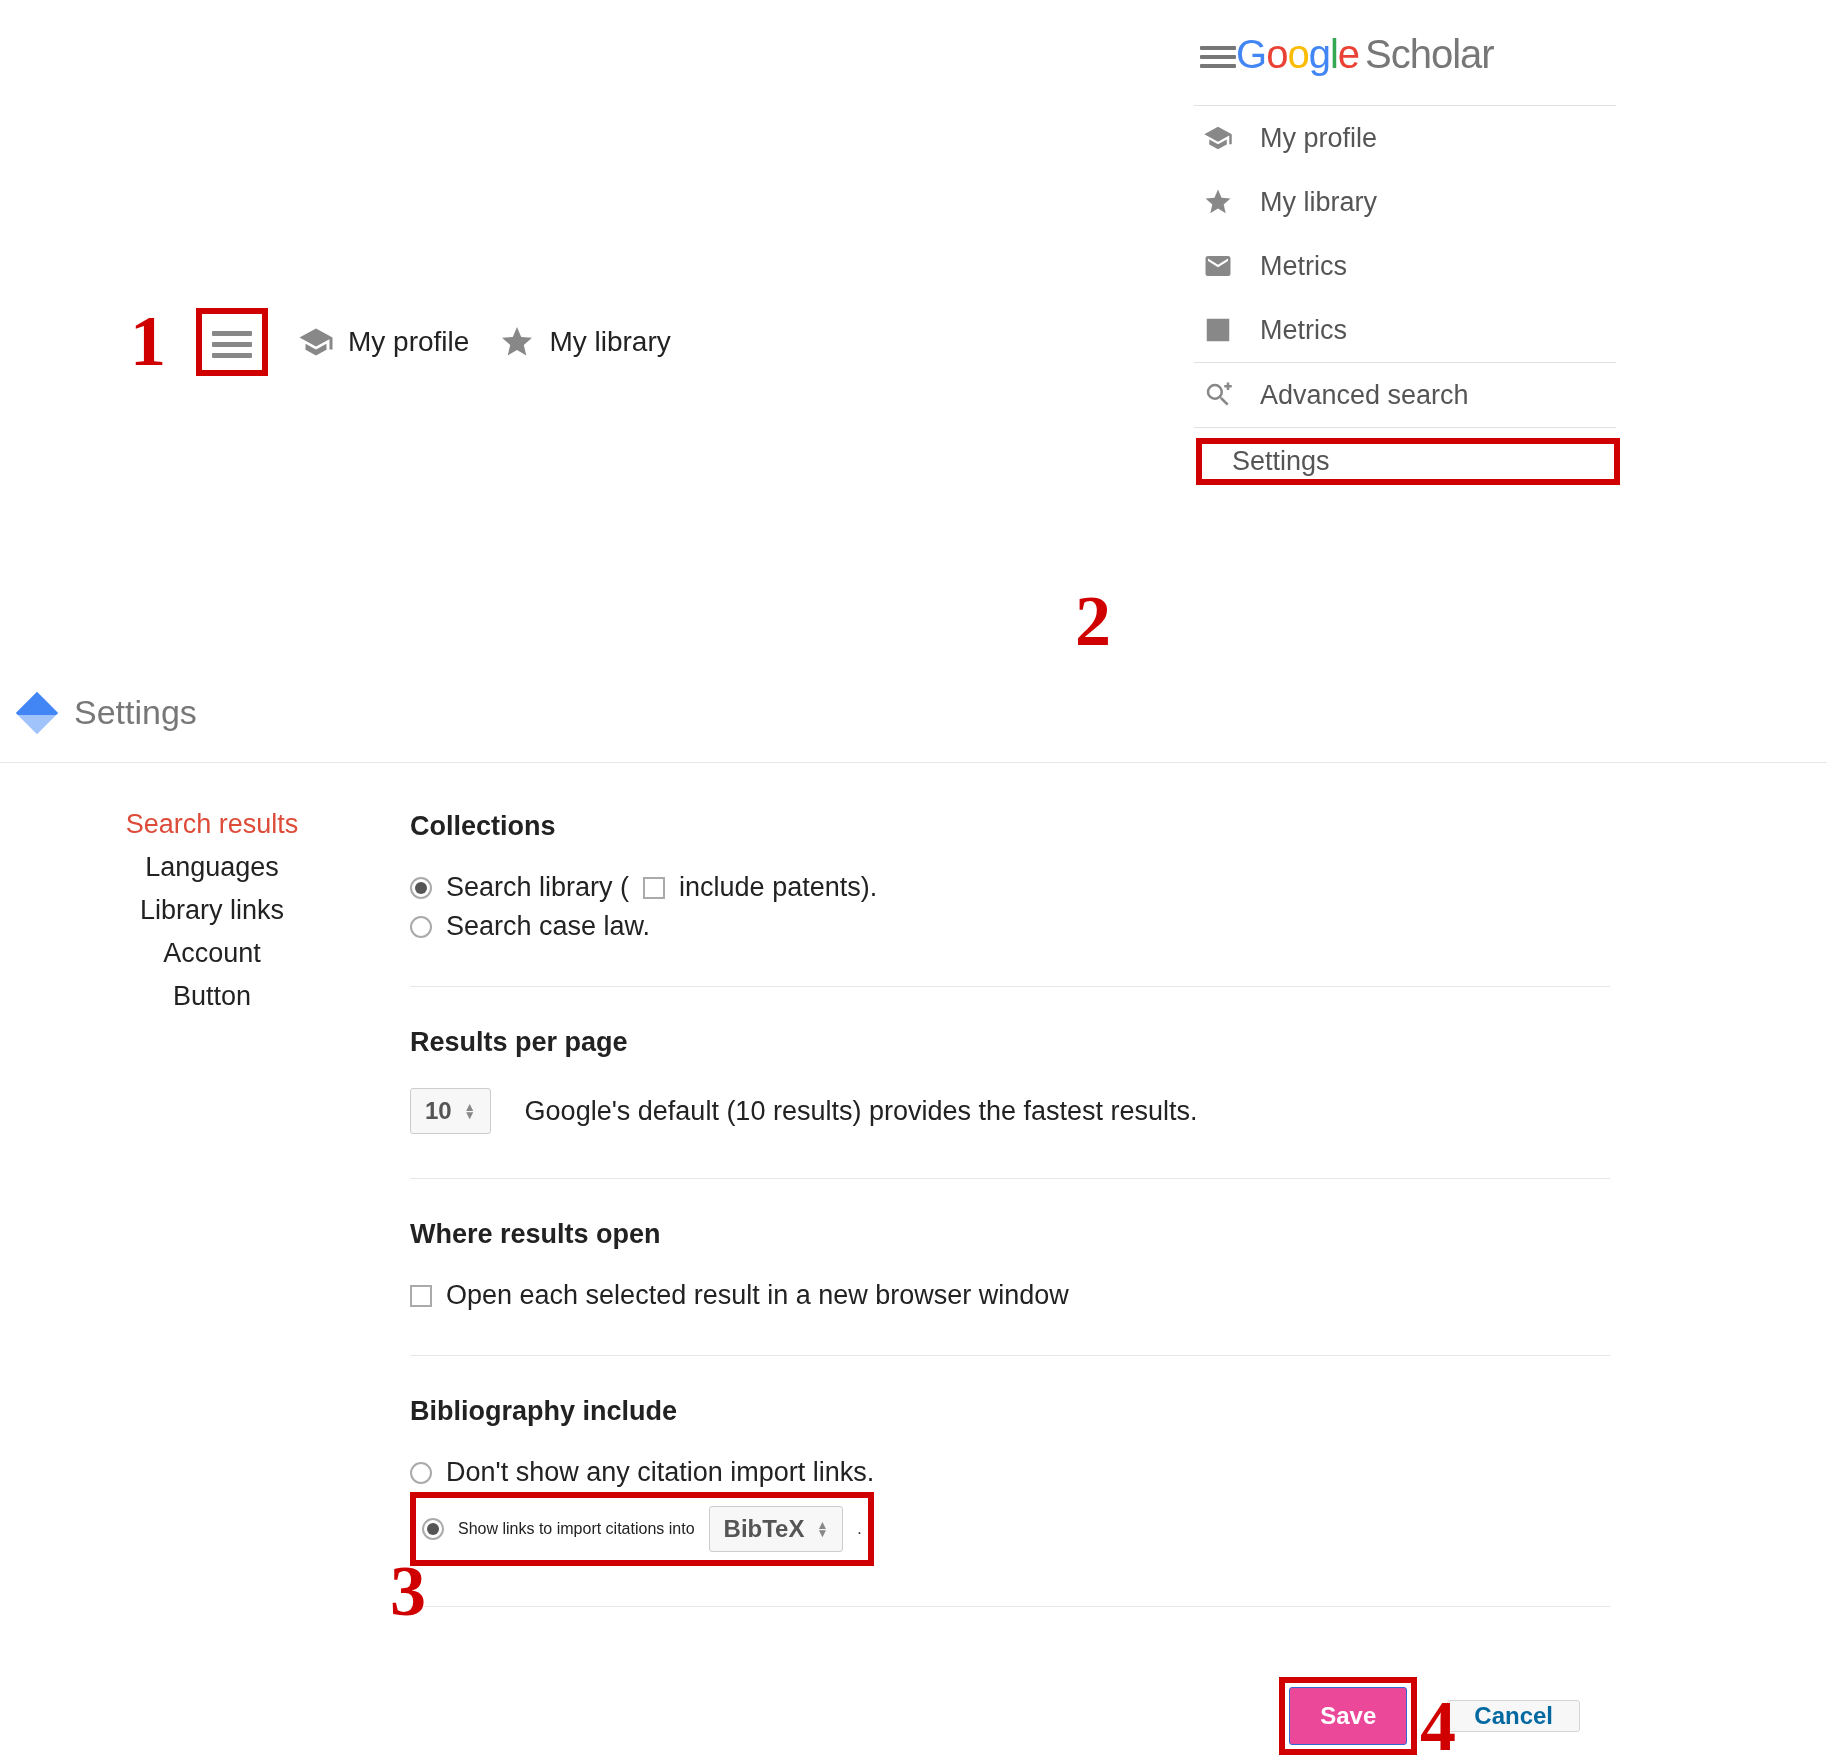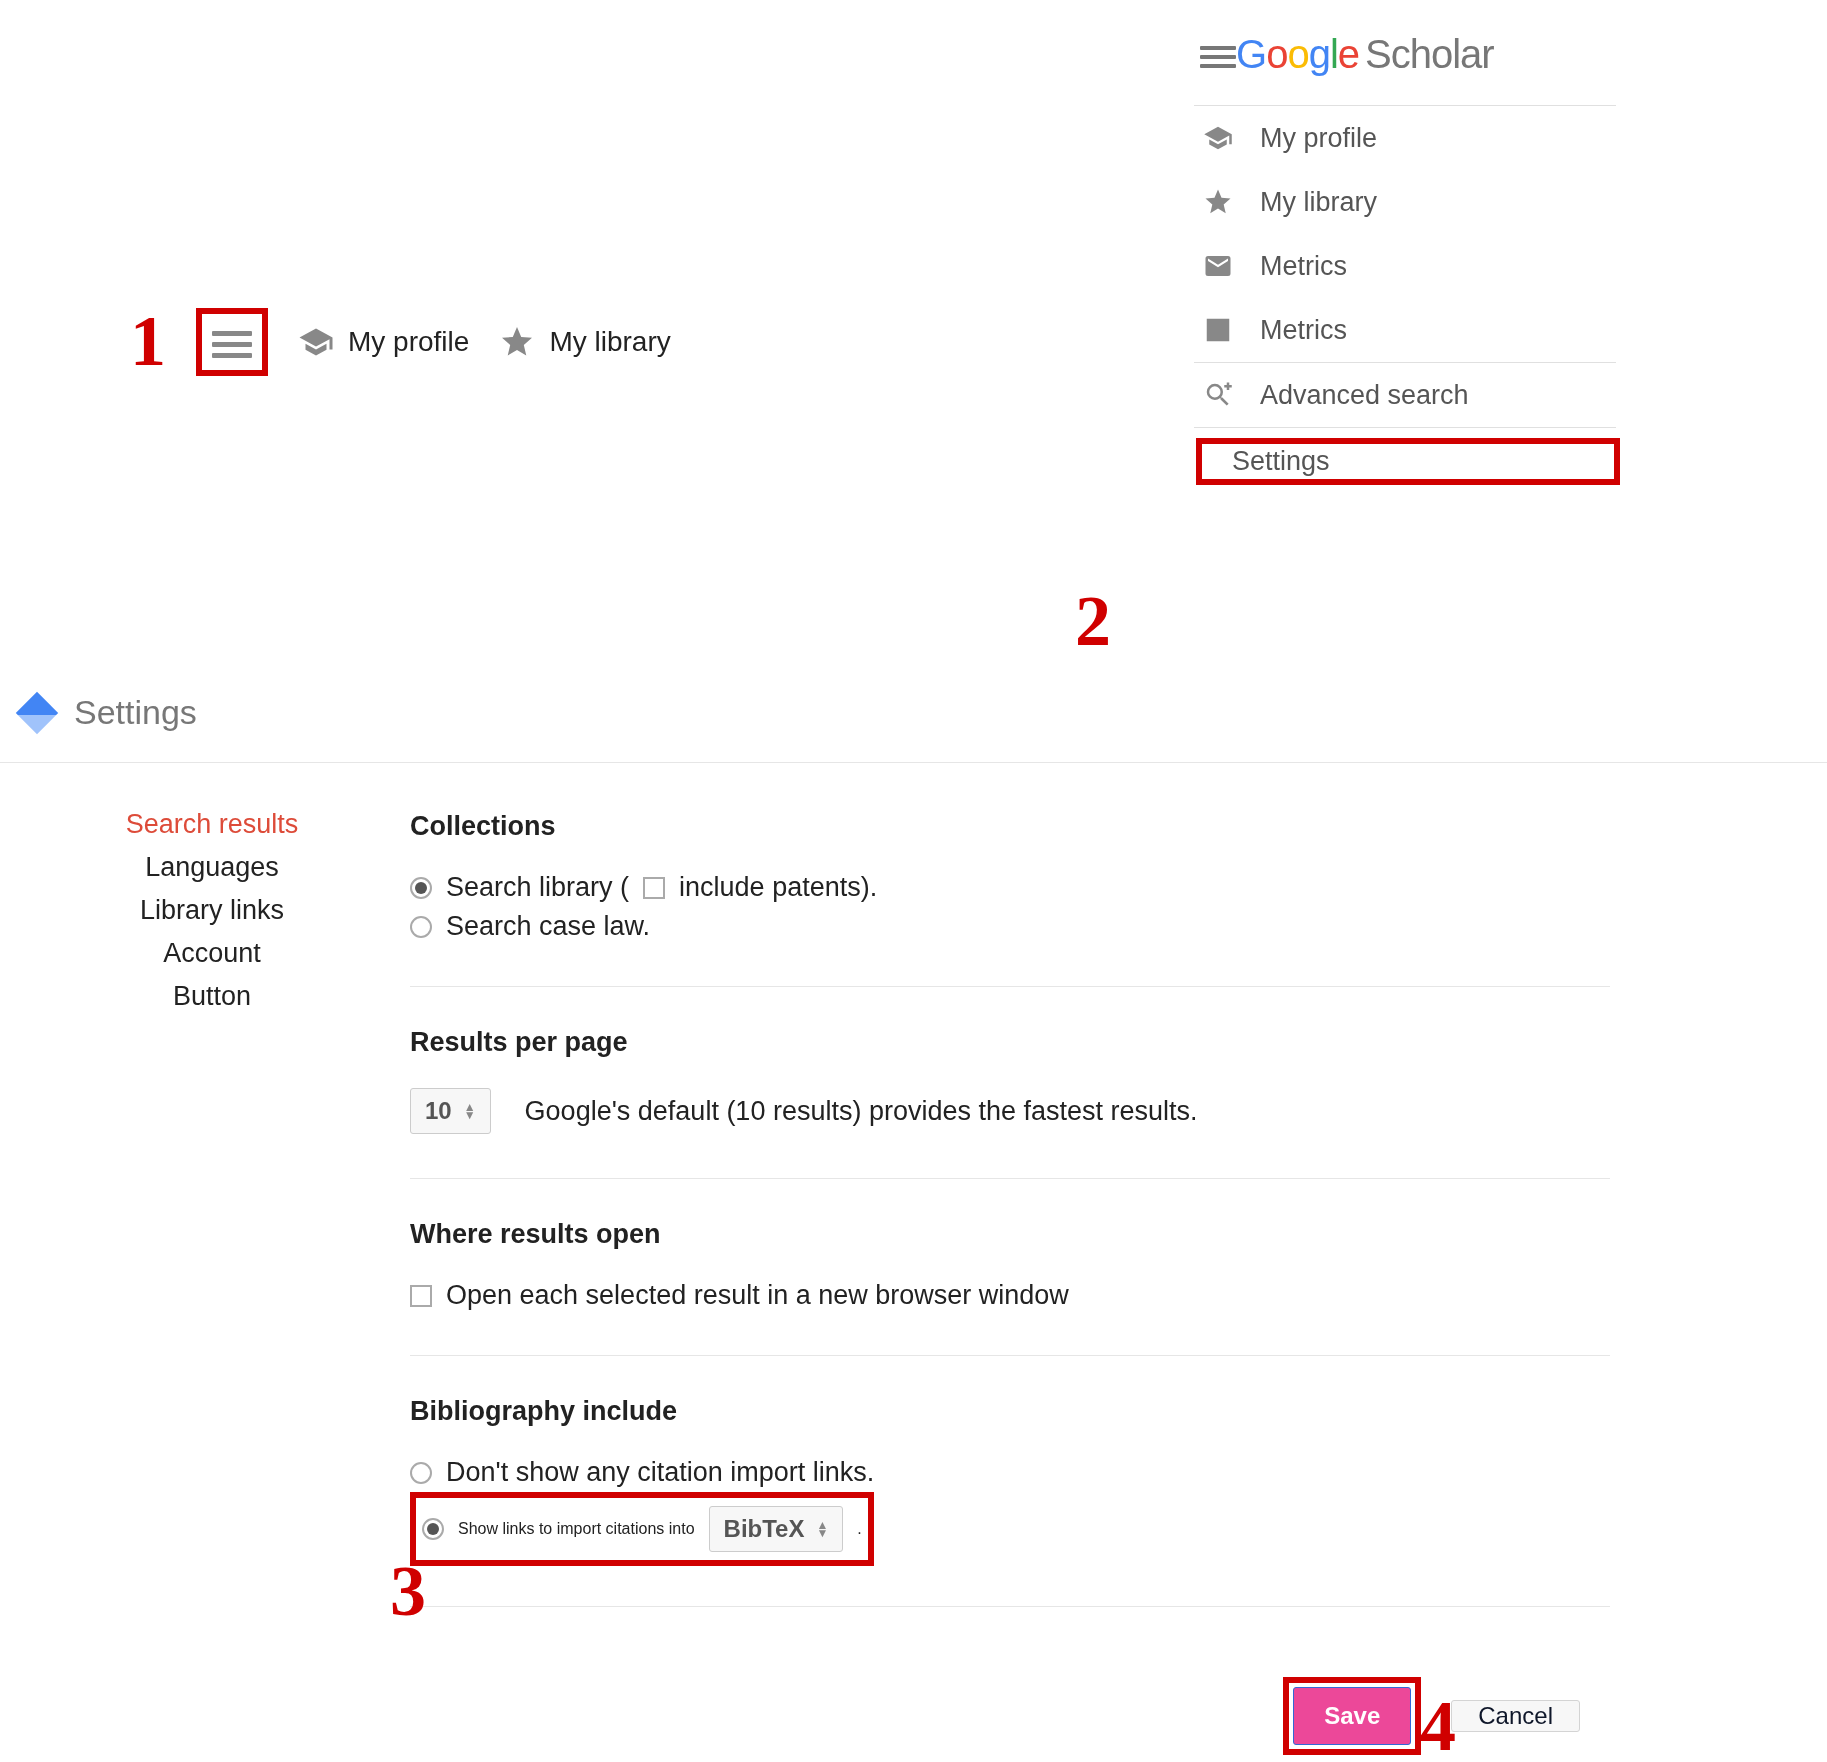--- a/index.html
+++ b/index.html
@@ -127,21 +127,21 @@
     .select-box { display:inline-flex; align-items:center; gap:12px; border:1px solid #ccc; border-radius:3px; background:#f7f7f7; padding:8px 14px; font-size:24px; font-weight:bold; color:#555; cursor:pointer;}
     .stepper { display:flex; flex-direction:column; line-height:8px; color:#888;}
     .stepper span{ font-size:12px; }
     .bib-box { border:6px solid #d00000; padding:8px 6px; display:inline-flex; align-items:center; gap:14px;text-align:right; }
     .step3-num { position:absolute; left:390px; top:1550px; font-size:72px; color:#d00000; font-weight:bold; font-family:"Times New Roman", serif;}
     .step4-num { position:absolute; left:1420px; top:1685px; font-size:72px; color:#d00000; font-weight:bold; font-family:"Times New Roman", serif;}
 
     .footer-btns { display:flex; gap:30px; justify-content:flex-end; padding: 30px 30px 0 0; align-items:center;}
     .save-wrap { border:6px solid #d00000; padding:4px;}
     .btn-save { background:#ec4899; color:#fff; border:1px solid #3367d6; padding:14px 30px; font-size:24px; font-weight:bold; border-radius:3px; cursor:pointer;}
-    .btn-cancel { background:#f7f7f7; border:1px solid #d4d4d4; color:#0f172a; padding:1px 26px; font-size:24px; font-weight:normal; border-radius:3px; cursor:pointer;}
+    .btn-cancel { background:#f7f7f7; border:1px solid #d4d4d4; color:#0369a1; padding:1px 26px; font-size:24px; font-weight:bold; border-radius:3px; cursor:pointer;}
   </style>
 </head>
 <body>
 
 <div class="step1">
   <span class="step-num">1</span>
   <div class="hamburger-box red-box">
     <div class="ham-icon">
         <div></div>
         <div></div>

